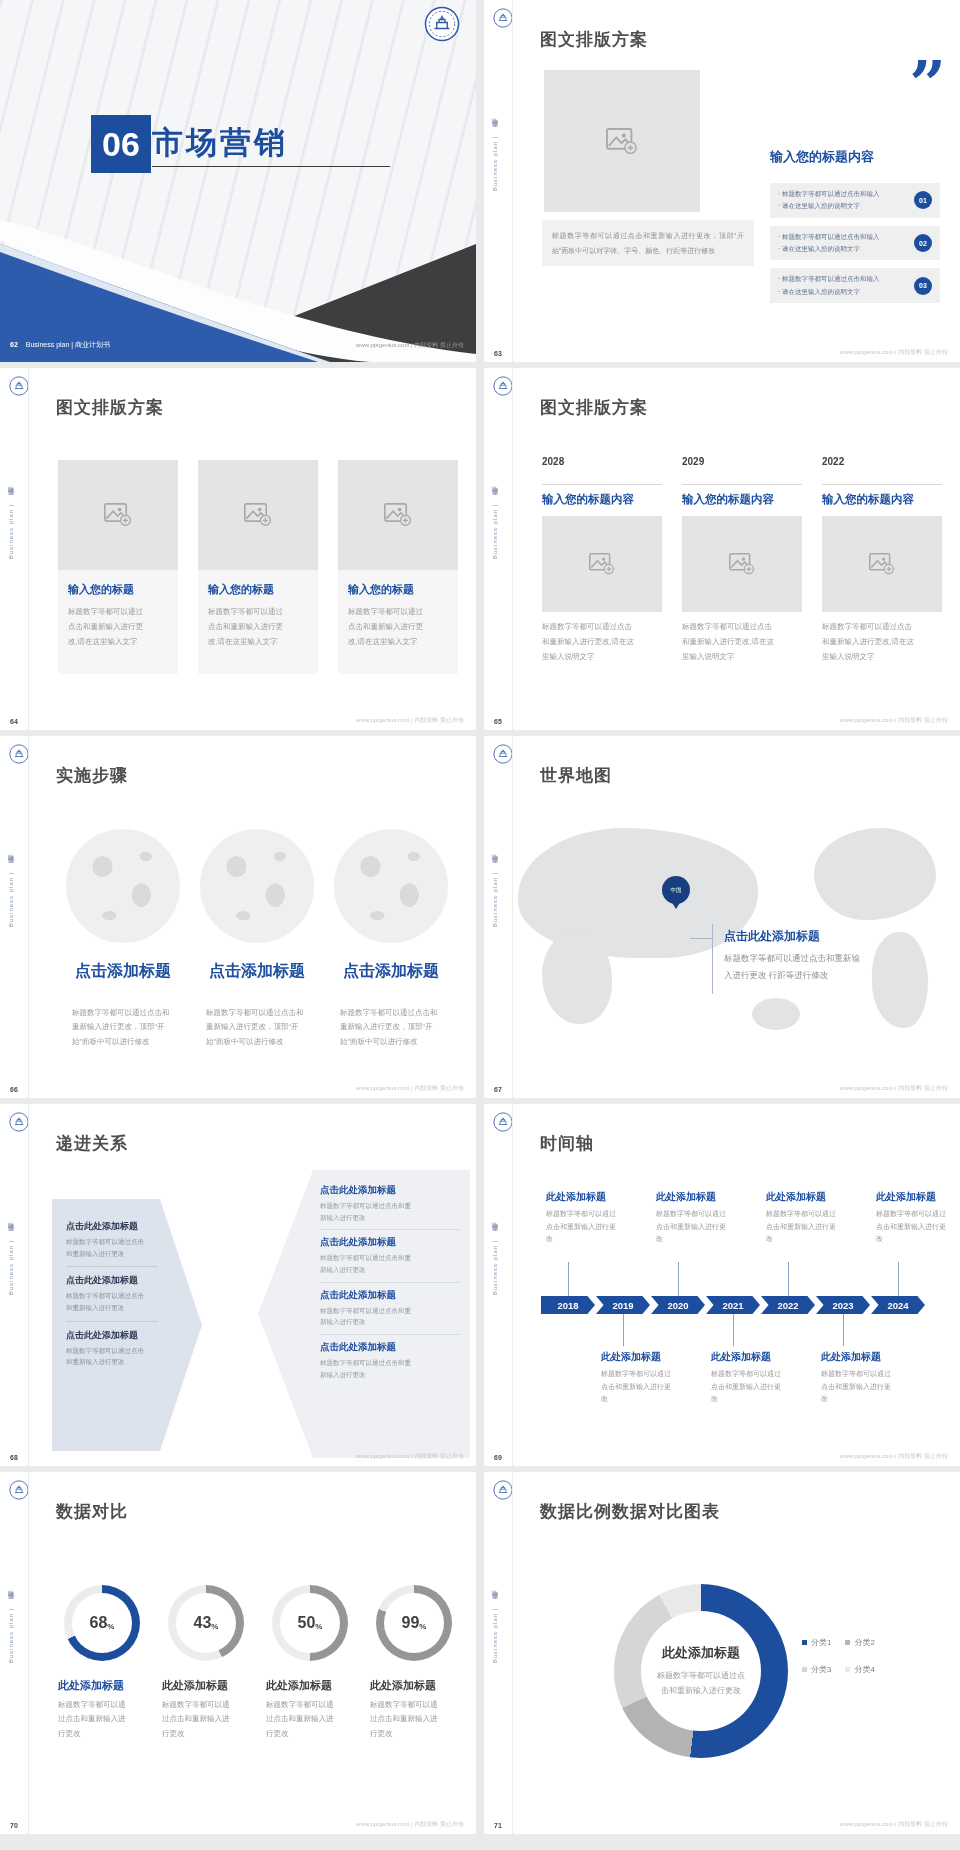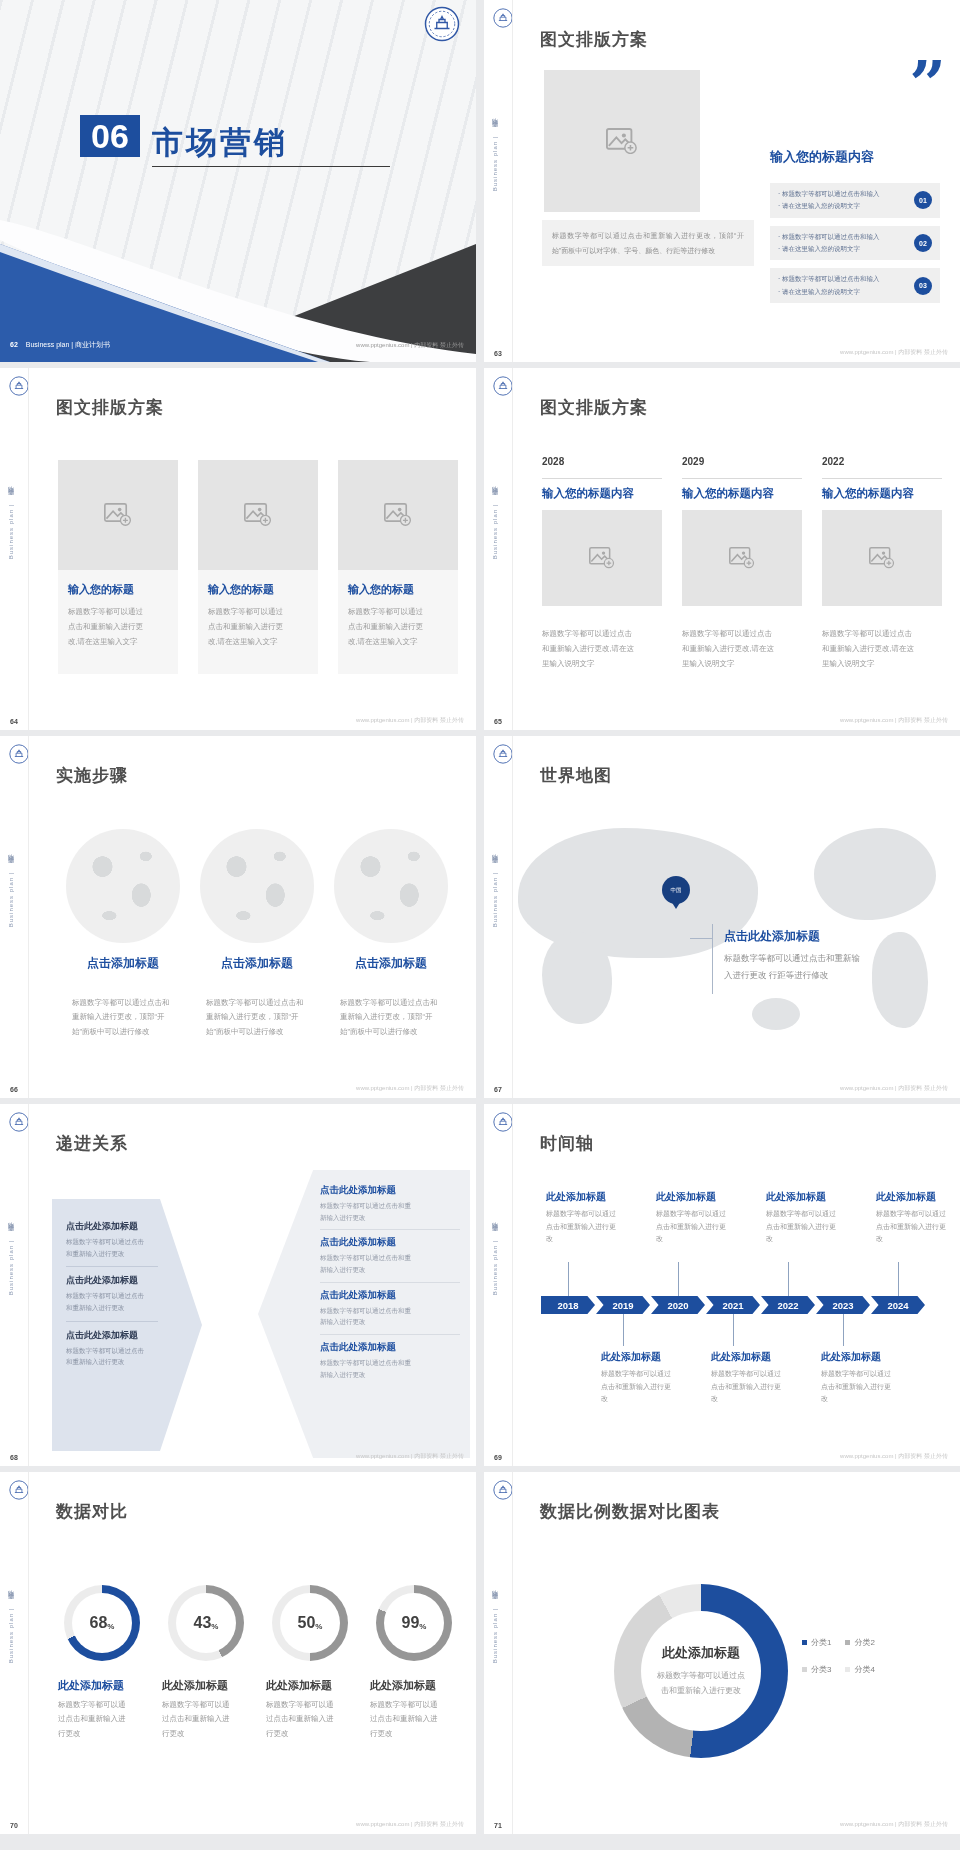--- a/index.html
+++ b/index.html
@@ -18,21 +18,21 @@
   .site { position:absolute; right:12px; bottom:5px; font-size:6px; color:#c6c6c6; }
 
   .ph { background:#e4e4e4; display:flex; align-items:center; justify-content:center; position:absolute; }
   .ph svg { width:32px; }
 
   
   .cover { background:#f5f6f7; }
   .cover .streaks { position:absolute; inset:0;
      background:repeating-linear-gradient(104deg,rgba(222,225,229,.55) 0 3px,rgba(255,255,255,0) 3px 30px); }
   .cover .emb-big { position:absolute; left:424px; top:6px; width:36px; height:36px; }
-  .numbox { position:absolute; left:80px; top:115px; width:60px; height:42px; background:#1d4e9e;
+  .numbox { position:absolute; left:91px; top:115px; width:60px; height:58px; background:#1d4e9e;
             color:#fff; font-size:34px; font-weight:700; display:flex; align-items:center; justify-content:center; }
   .ctitle { position:absolute; left:152px; top:122px; font-size:31px; font-weight:700; color:#1d4e9e; letter-spacing:3px; }
   .cline { position:absolute; left:152px; top:166px; width:238px; height:1px; background:#3a3a3a; }
   .cdesc { position:absolute; left:152px; top:178px; width:252px; font-size:10.5px; color:#666; line-height:1.8; text-align:justify; }
   .cwave { position:absolute; left:0; bottom:0; width:476px; height:170px; }
   .cpg  { position:absolute; left:10px; bottom:12px; font-size:7px; color:#fff; z-index:3; }
   .cpg b { margin-right:8px; }
   .csite { position:absolute; right:12px; bottom:12px; font-size:6px; color:#9a9a9a; z-index:3; }
 
   
@@ -50,34 +50,34 @@
            border-radius:50%; background:#1d4e9e; color:#fff; font-size:7px; font-weight:700;
            display:flex; align-items:center; justify-content:center; }
 
   
   .col { position:absolute; width:120px; }
   .c1{left:58px} .c2{left:198px} .c3{left:338px}
   .s64-ph { position:relative; width:120px; height:110px; background:#e4e4e4; display:flex; align-items:center; justify-content:center; }
   .s64-panel { background:#f6f6f6; padding:12px 10px; min-height:104px; }
   .s64-h { font-size:11px; font-weight:700; color:#1e4fa0; }
   .s64-t { margin-top:7px; width:82px; font-size:7.5px; color:#9a9a9a; line-height:2; }
-  .s65-year { font-size:10px; font-weight:700; color:#404040; padding-bottom:11px; border-bottom:1px solid #d9d9d9; }
+  .s65-year { font-size:10px; font-weight:700; color:#404040; padding-bottom:17px; border-bottom:1px solid #d9d9d9; }
   .s65-h { margin-top:7px; font-size:11.5px; font-weight:700; color:#1e4fa0; }
   .s65-ph { position:relative; margin-top:9px; width:120px; height:96px; background:#e4e4e4; display:flex; align-items:center; justify-content:center; }
-  .s65-t { margin-top:20px; width:96px; font-size:7.5px; color:#9a9a9a; line-height:2; }
+  .s65-t { margin-top:7px; width:96px; font-size:7.5px; color:#9a9a9a; line-height:2; }
 
   
   .globe { width:114px; height:114px; border-radius:50%; margin:0 auto;
      background:
        radial-gradient(closest-side at 32% 33%, #d8dadb 0 27%, transparent 28%),
        radial-gradient(closest-side at 66% 58%, #d8dadb 0 24%, transparent 25%),
        radial-gradient(closest-side at 70% 24%, #d8dadb 0 17%, transparent 18%),
        radial-gradient(closest-side at 38% 76%, #d8dadb 0 16%, transparent 17%),
        #efefef; }
-  .s66-h { margin-top:12px; text-align:center; font-size:12px; font-weight:700; color:#1e4fa0; }
+  .s66-h { margin-top:18px; text-align:center; font-size:16px; font-weight:700; color:#1e4fa0; }
   .s66-t { margin:24px auto 0; width:102px; font-size:7.5px; color:#9a9a9a; line-height:1.9; }
 
   
   .blob { position:absolute; background:#e1e3e5; }
   .pin { position:absolute; left:178px; top:140px; width:28px; height:28px; background:#173f80; border-radius:50%;
          color:#fff; font-size:5.5px; display:flex; align-items:center; justify-content:center; z-index:2; }
   .pin::after { content:""; position:absolute; left:9px; top:25px; border:5px solid transparent; border-top:8px solid #173f80; }
   .s67-vl { position:absolute; left:228px; top:188px; width:1px; height:70px; background:#aab6c8; }
   .s67-hl { position:absolute; left:206px; top:202px; width:22px; height:1px; background:#aab6c8; }
   .s67-h { position:absolute; left:240px; top:192px; font-size:12px; font-weight:700; color:#1e4fa0; }

